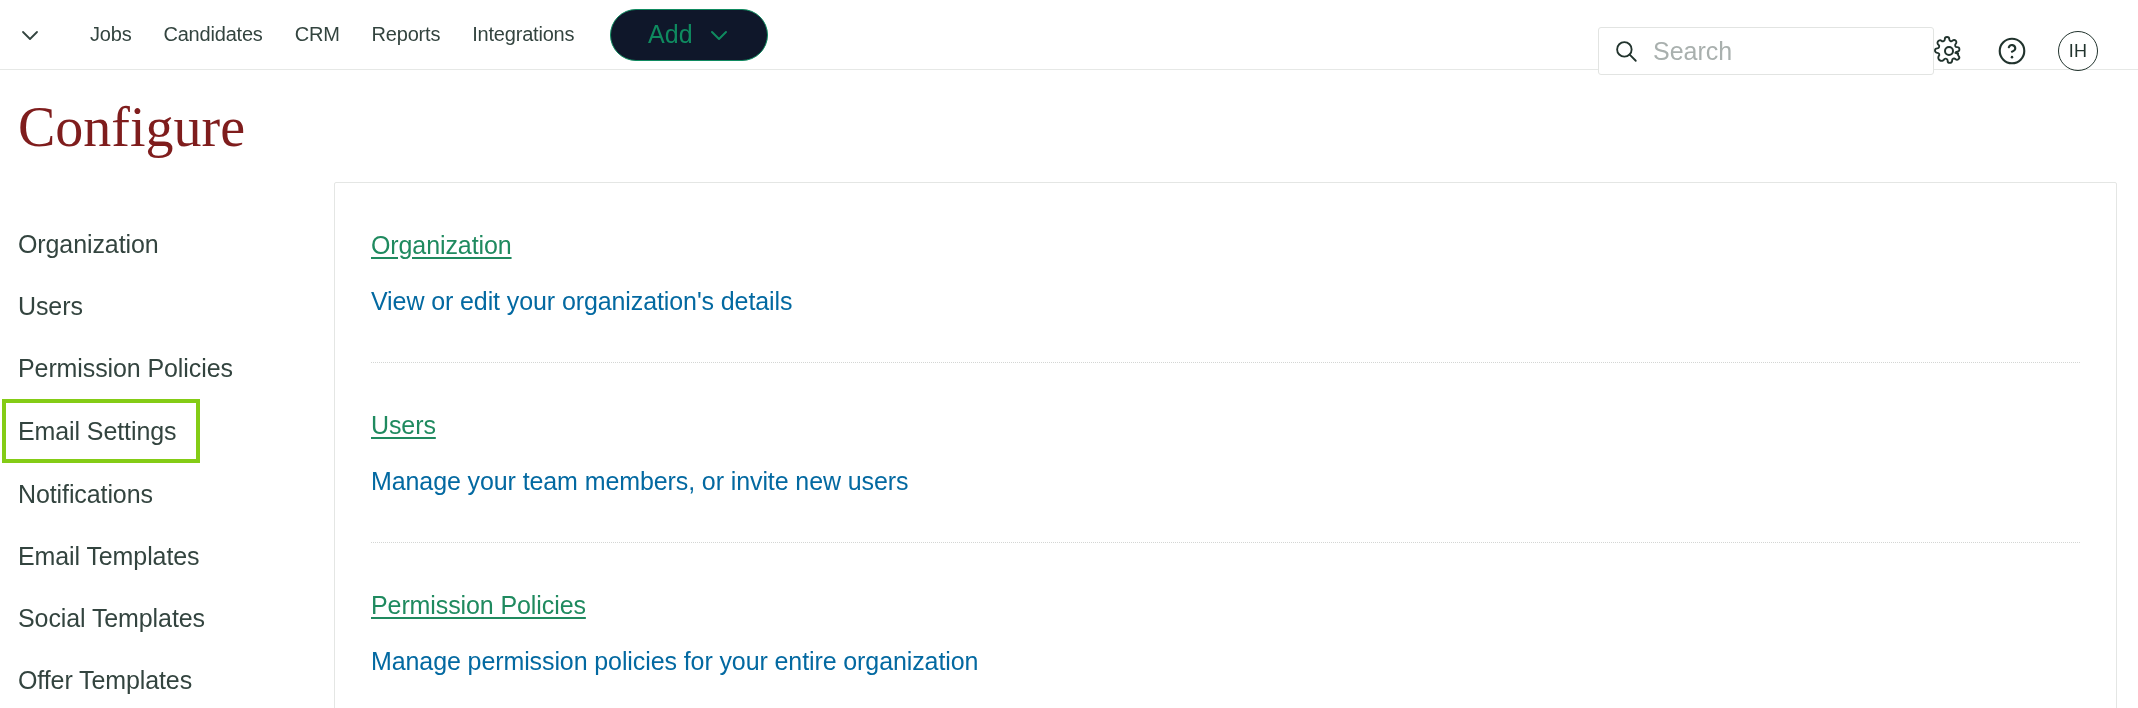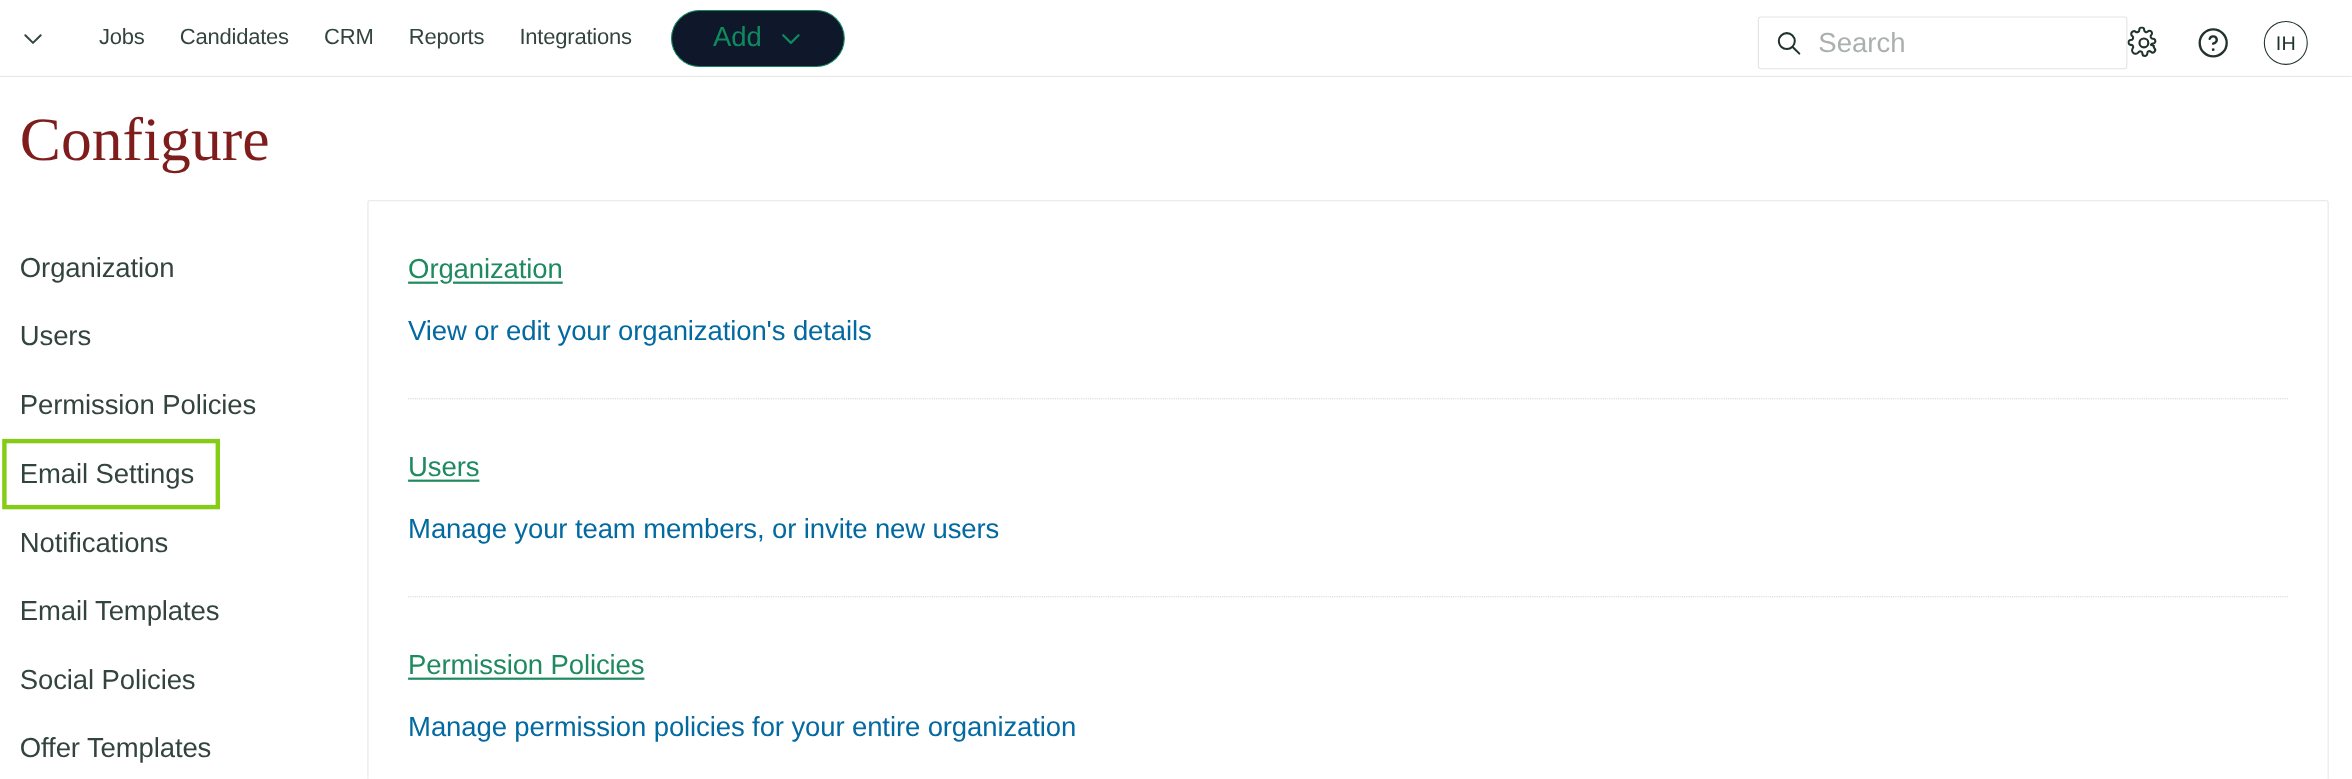--- a/index.html
+++ b/index.html
@@ -82,21 +82,21 @@
     align-items: center;
     justify-content: center;
     gap: 14px;
     cursor: pointer;
     white-space: nowrap;
   }
 
   .topnav-right {
     position: absolute;
     right: 18px;
-    top: 4px;
+    top: 16px;
     height: 70px;
     display: flex;
     align-items: center;
     gap: 0;
   }
 
   .searchbox {
     width: 336px;
     height: 48px;
     border: 1px solid #e2e4e2;
@@ -284,21 +284,21 @@
 
 <div class="body-wrap">
 
   <aside class="sidebar">
     <div class="side-item">Organization</div>
     <div class="side-item">Users</div>
     <div class="side-item">Permission Policies</div>
     <div class="side-item highlight">Email Settings</div>
     <div class="side-item">Notifications</div>
     <div class="side-item">Email Templates</div>
-    <div class="side-item">Social Policies</div>
+    <div class="side-item">Social Templates</div>
     <div class="side-item">Offer Templates</div>
   </aside>
 
   <section class="card">
 
     <div class="row">
       <div class="row-inner">
         <a class="row-link" href="#">Organization</a>
         <div class="row-desc">View or edit your organization's details</div>
       </div>

